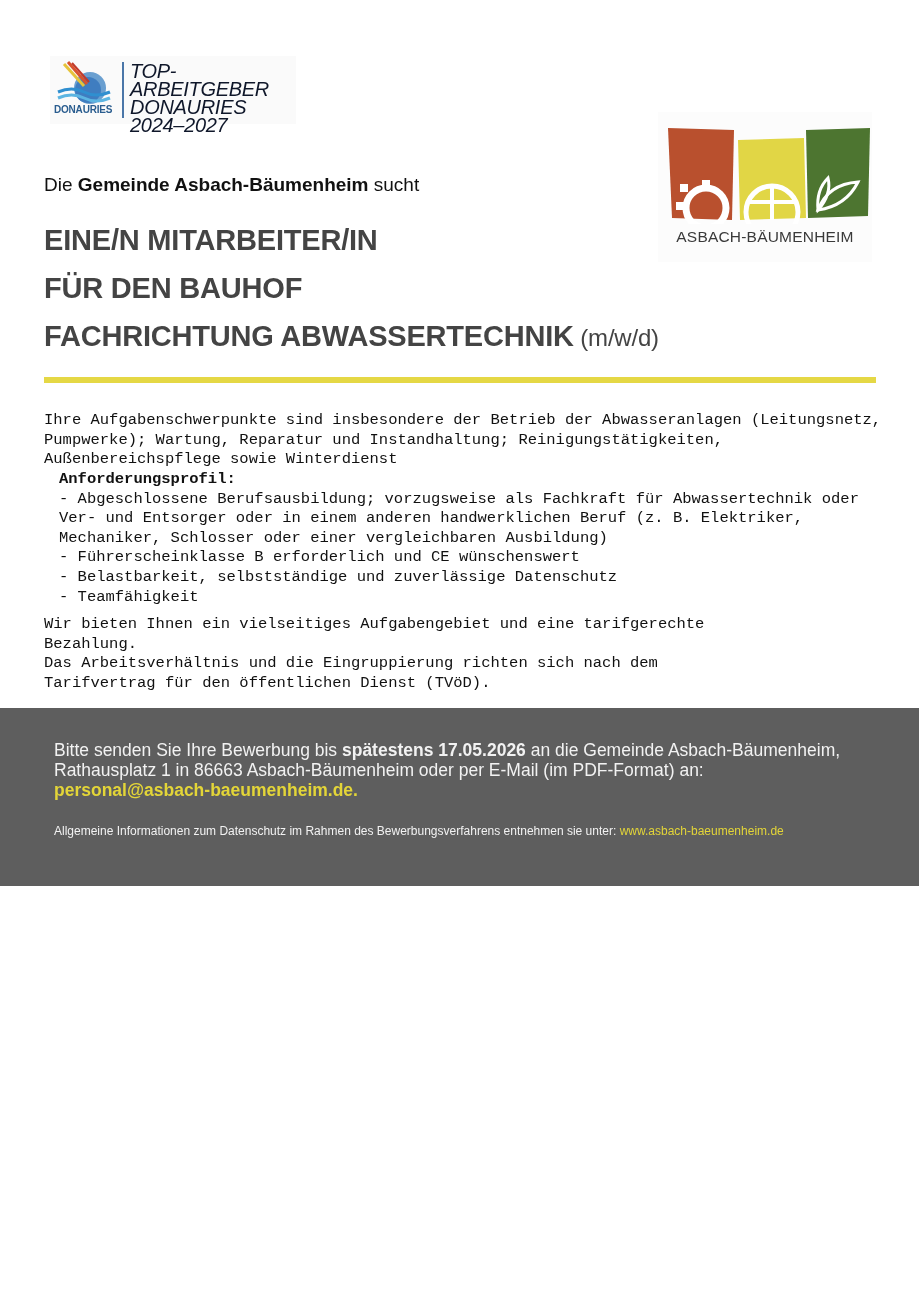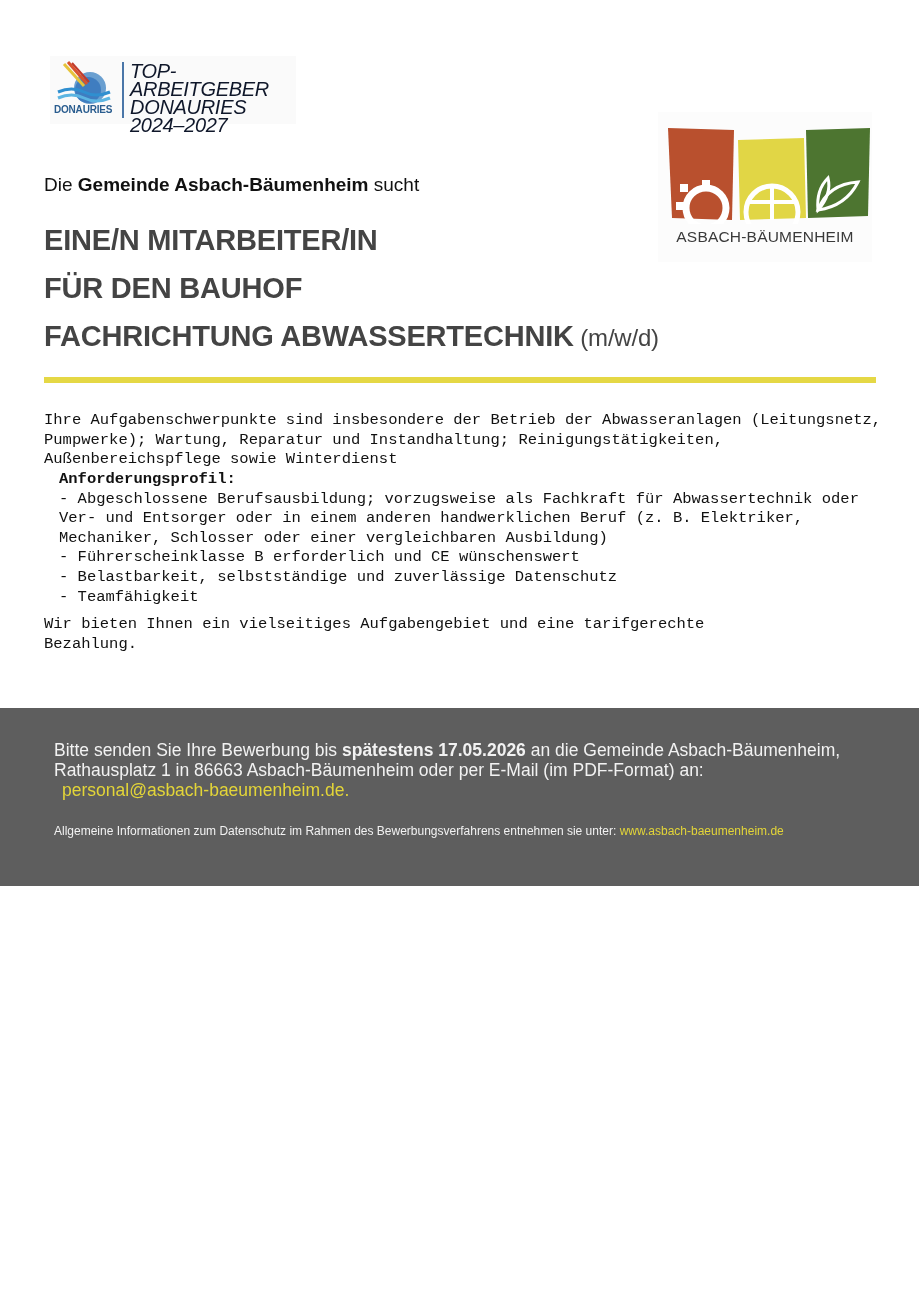--- a/index.html
+++ b/index.html
@@ -31,21 +31,21 @@
 
   .body-text { left:44px; font-size:15.5px; line-height:19.6px; color:#111;font-family:Liberation Mono, monospace; }
   #tasks { top:411px; width:840px; }
   #requirements { top:470px; width:845px;margin-left:15px; }
   #requirements .heading { font-weight:bold; }
   #offer { top:595px; width:700px;margin-top:20px; }
 
   #apply-band { left:0; top:708px; width:919px; height:178px; background:#5e5e5e; }
   #apply-text { position:absolute; left:54px; top:33px; width:820px; font-size:17.5px; line-height:19.8px; color:#f2f2f2; }
   #apply-text b { font-weight:bold; }
-  #apply-email { color:#e3d538; font-weight:normal;margin-left:8px; }
+  #apply-email { color:#e3d538; font-weight:bold; }
   #privacy-text { position:absolute; left:54px; top:112px; width:810px; font-size:12px; line-height:23px; font-weight:normal; color:#f2f2f2; }
   #privacy-link { color:#e3d538; }
 </style>
 </head>
 <body>
 
 <div id="award" class="abs">
   <svg class="emblem" viewBox="0 0 64 60" width="64" height="60">
     <circle cx="36" cy="28" r="16" fill="#6a9fd0"></circle>
     <circle cx="34" cy="30" r="13" fill="#3f7dc0"></circle>
@@ -101,18 +101,19 @@
 <div id="requirements" class="abs body-text">
   <div class="heading">Anforderungsprofil:</div>
   <div>- Abgeschlossene Berufsausbildung; vorzugsweise als Fachkraft für Abwassertechnik oder Ver- und Entsorger oder in einem anderen handwerklichen Beruf (z. B. Elektriker, Mechaniker, Schlosser oder einer vergleichbaren Ausbildung)</div>
   <div>- Führerscheinklasse B erforderlich und CE wünschenswert</div>
   <div>- Belastbarkeit, selbstständige und zuverlässige Datenschutz</div>
   <div>- Teamfähigkeit</div>
 </div>
 
 <div id="offer" class="abs body-text">
   <div>Wir bieten Ihnen ein vielseitiges Aufgabengebiet und eine tarifgerechte Bezahlung.</div>
+  <div>Das Arbeitsverhältnis und die Eingruppierung richten sich nach dem Tarifvertrag für den öffentlichen Dienst (TVöD).</div>
 </div>
 
 <div id="apply-band" class="abs">
   <div id="apply-text"><span>Bitte senden Sie Ihre Bewerbung bis </span><b>spätestens 17.05.2026</b><span> an die Gemeinde Asbach-Bäumenheim, Rathausplatz 1 in 86663 Asbach-Bäumenheim oder per E-Mail (im PDF-Format) an:</span><br><span id="apply-email">personal@asbach-baeumenheim.de.</span></div>
   <div id="privacy-text"><span>Allgemeine Informationen zum Datenschutz im Rahmen des Bewerbungsverfahrens entnehmen sie unter: </span><span id="privacy-link">www.asbach-baeumenheim.de</span></div>
 </div>
 
 </body></html>

